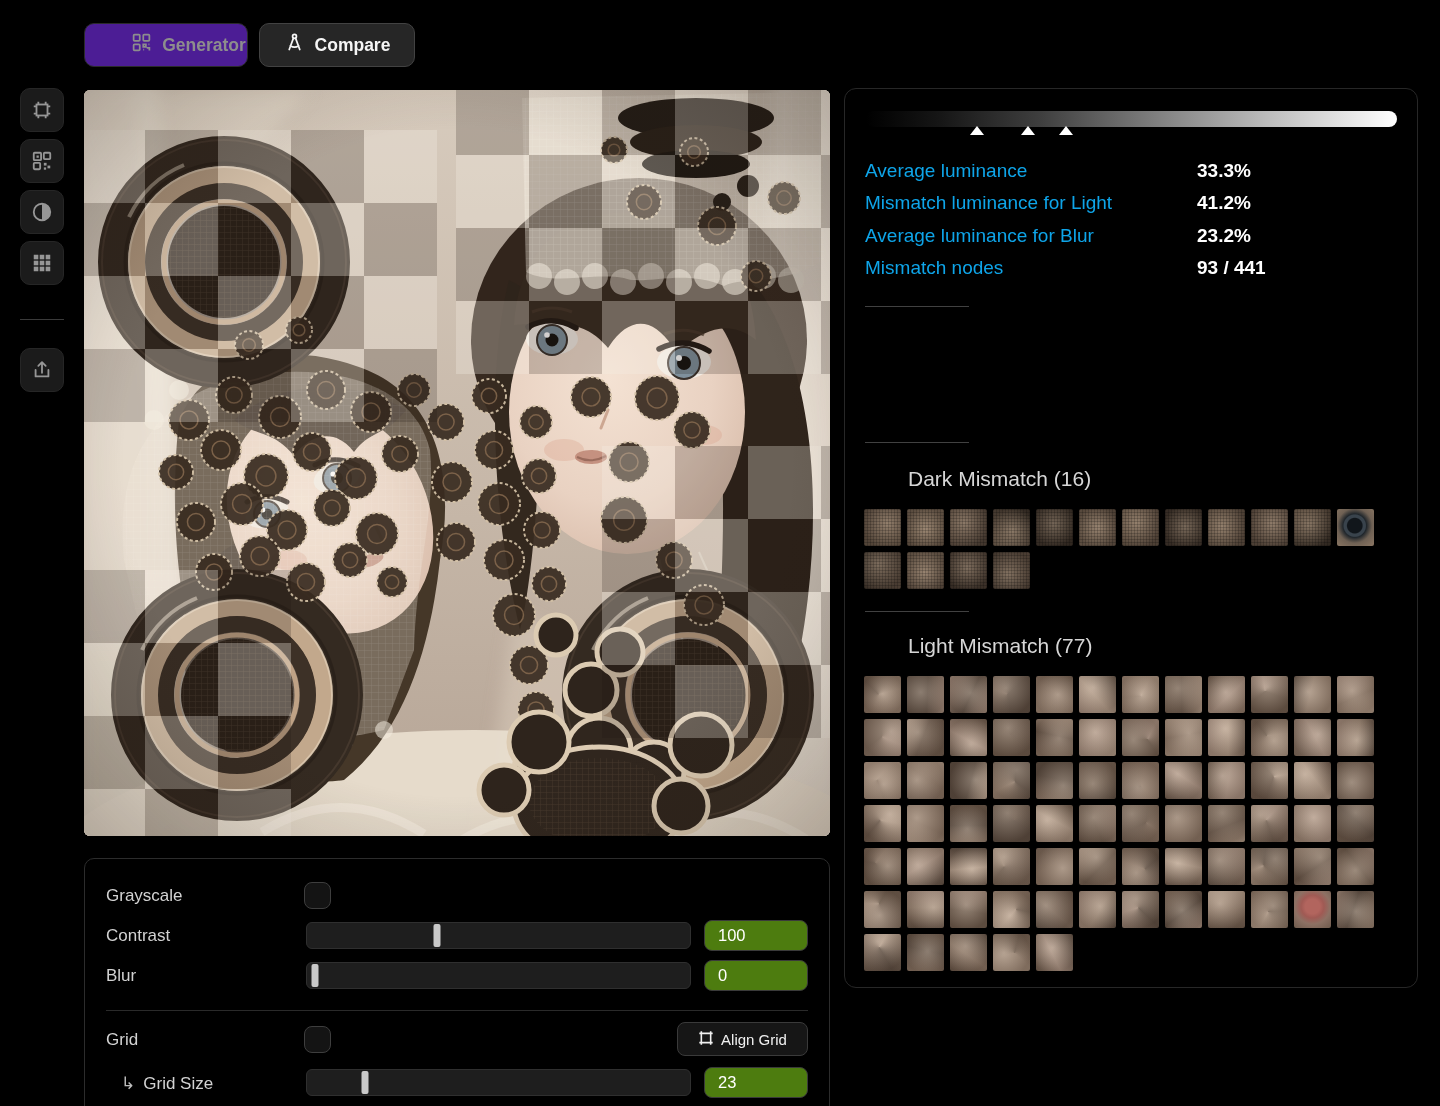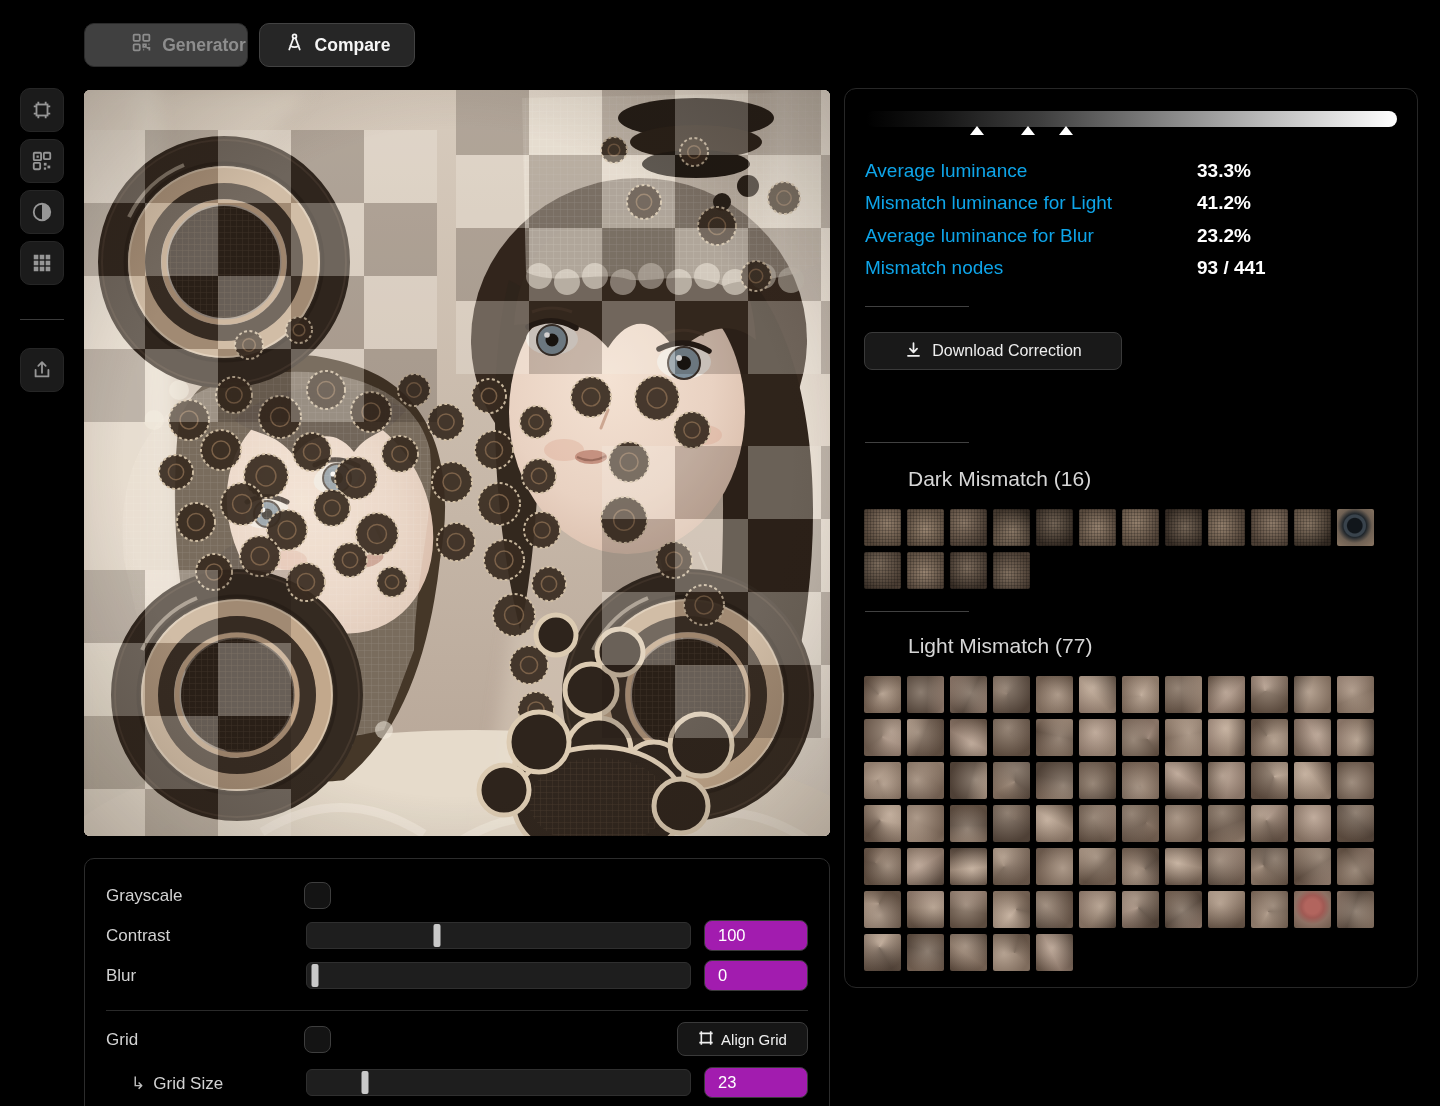--- a/index.html
+++ b/index.html
@@ -3,21 +3,21 @@
 <meta charset="utf-8">
 <style>
   * { box-sizing: border-box; margin: 0; padding: 0; }
   html,body { width:1440px; height:1106px; background:#000; overflow:hidden;
     font-family:"Liberation Sans","DejaVu Sans",sans-serif; position:relative; }
   .abs { position:absolute; }
 
   
   .tab { display:flex; align-items:center; justify-content:center; gap:10px;
     height:44px; border-radius:10px; font-size:17.5px; font-weight:600; cursor:pointer; }
-  .tab.inactive { background:#404040; border:1px solid #2b2b2b; color:#8d8d8d;padding-left:45px; }
+  .tab.inactive { background:#4c1d95; border:1px solid #2b2b2b; color:#8d8d8d;padding-left:45px; }
   .tab.active   { background:#262626; border:1px solid #424242; color:#f5f5f5; }
   .tab svg { flex:0 0 auto; }
 
   
   .toolbar { left:20px; top:88px; width:44px; display:flex; flex-direction:column; gap:7px; }
   .tool-btn { width:44px; height:44px; border-radius:10px; background:#1b1b1b;
     border:1px solid #262626; color:#969696; display:flex; align-items:center; justify-content:center; cursor:pointer; }
   .tool-div { width:44px; height:1px; background:#3a3a3a; margin:27px 0 21px 0; }
 
   
@@ -48,21 +48,21 @@
   .controls { left:84px; top:858px; width:746px; height:300px;
     border:1px solid #2c2c2c; border-radius:10px; background:#000; }
   .ctl-label { position:absolute; left:21px; color:#d2d2d2; font-size:17px; }
   .checkbox { position:absolute; left:219px; width:27px; height:27px; border-radius:8px;
     background:#141414; border:1.5px solid #3e3e3e; cursor:pointer; }
   .slider { position:absolute; left:221px; width:385px; height:27px; border-radius:6px;
     background:#1e1e1e; border:1px solid #2f2f2f; cursor:pointer; }
   .slider .thumb-bar { position:absolute; top:1px; width:7px; height:23px;
     background:#c9c9c9; border-radius:2px; transform:translateX(-50%); }
   .num-input { position:absolute; left:619px; width:104px; height:31px; border-radius:8px;
-    background:#a21caf; border:1px solid #3a3a3a; color:#fff; font-size:16.5px;
+    background:#4d7c0f; border:1px solid #3a3a3a; color:#fff; font-size:16.5px;
     padding-left:13px; font-family:inherit; outline:none; }
   .ctl-div { position:absolute; left:21px; width:702px; height:1px; background:#2a2a2a; }
   .align-btn { position:absolute; left:592px; width:131px; height:34px; border-radius:8px;
     background:#161616; border:1px solid #3a3a3a; color:#f0f0f0; font-size:15px; font-weight:500;
     display:flex; align-items:center; justify-content:center; gap:7px; cursor:pointer; }
   .indent-arrow { color:#bdbdbd; margin-right:8px; }
 </style>
 </head>
 <body>
 
@@ -516,26 +516,20 @@
 
   <div id="statRows">
       <div class="stat-row" style="top: 71px;"><span class="stat-label">Average luminance</span><span class="stat-value">33.3%</span></div>
       <div class="stat-row" style="top: 103.4px;"><span class="stat-label">Mismatch luminance for Light</span><span class="stat-value">41.2%</span></div>
       <div class="stat-row" style="top: 135.8px;"><span class="stat-label">Average luminance for Blur</span><span class="stat-value">23.2%</span></div>
       <div class="stat-row" style="top: 168.2px;"><span class="stat-label">Mismatch nodes</span><span class="stat-value">93 / 441</span></div>
     </div>
 
   <div class="hr-short" style="top:217px;"></div>
 
-  <button class="panel-btn" style="left:19px;top:243px;width:258px;">
-    <span><svg width="19" height="19" viewBox="0 0 24 24" fill="none" stroke="currentColor" stroke-width="2.2" stroke-linecap="round" stroke-linejoin="round">
-          <path d="M12 4v11M7.5 11 12 15.5 16.5 11M5 20h14"></path>
-        </svg></span>
-    <span>Download Correction</span>
-  </button>
 
   <div class="hr-short" style="top:353px;"></div>
   <div class="section-title" style="top:378px;">Dark Mismatch (16)</div>
   <div class="thumb-grid" style="top:420px;" id="darkGrid">
       <div class="thumb" style="background: repeating-linear-gradient(0deg, rgba(0, 0, 0, 0.18) 0px, rgba(0, 0, 0, 0.18) 1px, transparent 1px, transparent 3px), repeating-linear-gradient(90deg, rgba(0, 0, 0, 0.18) 0px, rgba(0, 0, 0, 0.18) 1px, transparent 1px, transparent 3px), radial-gradient(circle at 62.4707% 39.9042%, rgba(225, 205, 180, 0.3), rgba(0, 0, 0, 0.3) 78%), linear-gradient(170deg, rgb(109, 90, 75), rgb(119, 99, 81));"></div>
       <div class="thumb" style="background: repeating-linear-gradient(0deg, rgba(0, 0, 0, 0.18) 0px, rgba(0, 0, 0, 0.18) 1px, transparent 1px, transparent 3px), repeating-linear-gradient(90deg, rgba(0, 0, 0, 0.18) 0px, rgba(0, 0, 0, 0.18) 1px, transparent 1px, transparent 3px), radial-gradient(circle at 49.7185% 54.3519%, rgba(225, 205, 180, 0.3), rgba(0, 0, 0, 0.3) 78%), linear-gradient(186deg, rgb(133, 112, 93), rgb(119, 99, 81));"></div>
       <div class="thumb" style="background: repeating-linear-gradient(0deg, rgba(0, 0, 0, 0.18) 0px, rgba(0, 0, 0, 0.18) 1px, transparent 1px, transparent 3px), repeating-linear-gradient(90deg, rgba(0, 0, 0, 0.18) 0px, rgba(0, 0, 0, 0.18) 1px, transparent 1px, transparent 3px), radial-gradient(circle at 39.1706% 38.4056%, rgba(225, 205, 180, 0.3), rgba(0, 0, 0, 0.3) 78%), linear-gradient(89deg, rgb(109, 90, 75), rgb(95, 78, 65));"></div>
       <div class="thumb" style="background: repeating-linear-gradient(0deg, rgba(0, 0, 0, 0.18) 0px, rgba(0, 0, 0, 0.18) 1px, transparent 1px, transparent 3px), repeating-linear-gradient(90deg, rgba(0, 0, 0, 0.18) 0px, rgba(0, 0, 0, 0.18) 1px, transparent 1px, transparent 3px), radial-gradient(circle at 53.1141% 57.2461%, rgba(225, 205, 180, 0.3), rgba(0, 0, 0, 0.3) 78%), linear-gradient(219deg, rgb(66, 54, 44), rgb(133, 112, 93));"></div>
       <div class="thumb" style="background: repeating-linear-gradient(0deg, rgba(0, 0, 0, 0.18) 0px, rgba(0, 0, 0, 0.18) 1px, transparent 1px, transparent 3px), repeating-linear-gradient(90deg, rgba(0, 0, 0, 0.18) 0px, rgba(0, 0, 0, 0.18) 1px, transparent 1px, transparent 3px), radial-gradient(circle at 48.9506% 40.9394%, rgba(225, 205, 180, 0.3), rgba(0, 0, 0, 0.3) 78%), linear-gradient(75deg, rgb(76, 62, 51), rgb(66, 54, 44));"></div>
       <div class="thumb" style="background: repeating-linear-gradient(0deg, rgba(0, 0, 0, 0.18) 0px, rgba(0, 0, 0, 0.18) 1px, transparent 1px, transparent 3px), repeating-linear-gradient(90deg, rgba(0, 0, 0, 0.18) 0px, rgba(0, 0, 0, 0.18) 1px, transparent 1px, transparent 3px), radial-gradient(circle at 50.7632% 48.8473%, rgba(225, 205, 180, 0.3), rgba(0, 0, 0, 0.3) 78%), linear-gradient(245deg, rgb(109, 90, 75), rgb(133, 112, 93));"></div>
@@ -654,20 +648,20 @@
 
   <div class="ctl-label" style="top:171px;">Grid</div>
   <div class="checkbox" style="top:167px;"></div>
   <button class="align-btn" style="top:163px;">
     <span><svg width="16" height="16" viewBox="0 0 24 24" fill="none" stroke="currentColor" stroke-width="2.4">
           <path d="M5 2v20M19 2v20M2 5h20M2 19h20"></path>
         </svg></span>
     <span>Align Grid</span>
   </button>
 
-  <div class="ctl-label" style="top:214px;left:46px;">
+  <div class="ctl-label" style="top:214px;left:36px;">
     <span class="indent-arrow">↳</span><span>Grid Size</span>
   </div>
   <div class="slider" style="top:210px;">
       <div class="thumb-bar" style="left: calc(14.5% + 2px);"></div>
     </div>
   <input class="num-input" style="top: 208px;" value="23">
 </div>
 
 </body></html>

